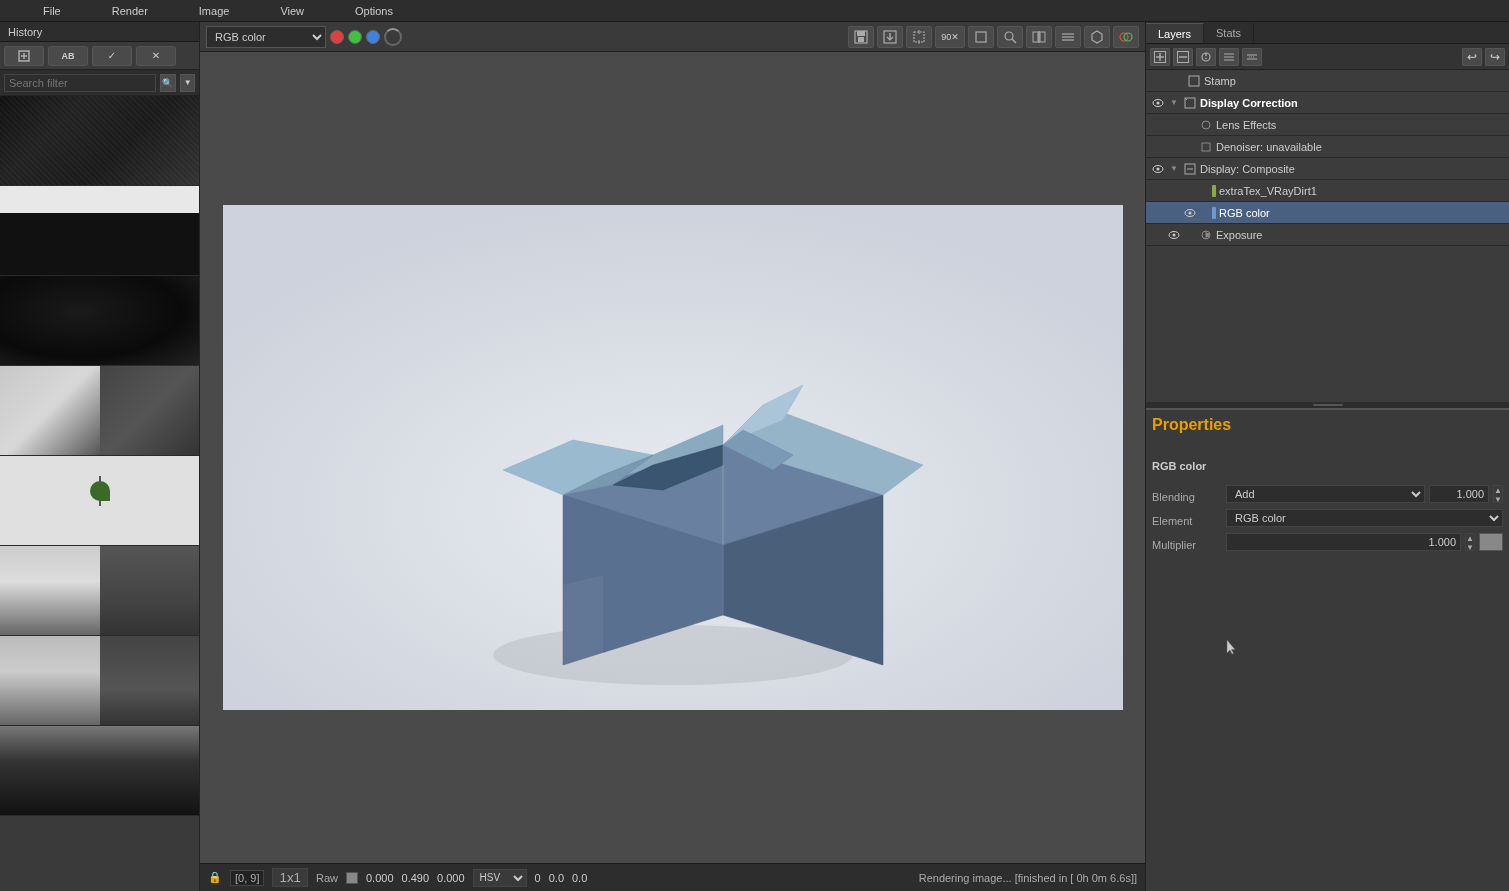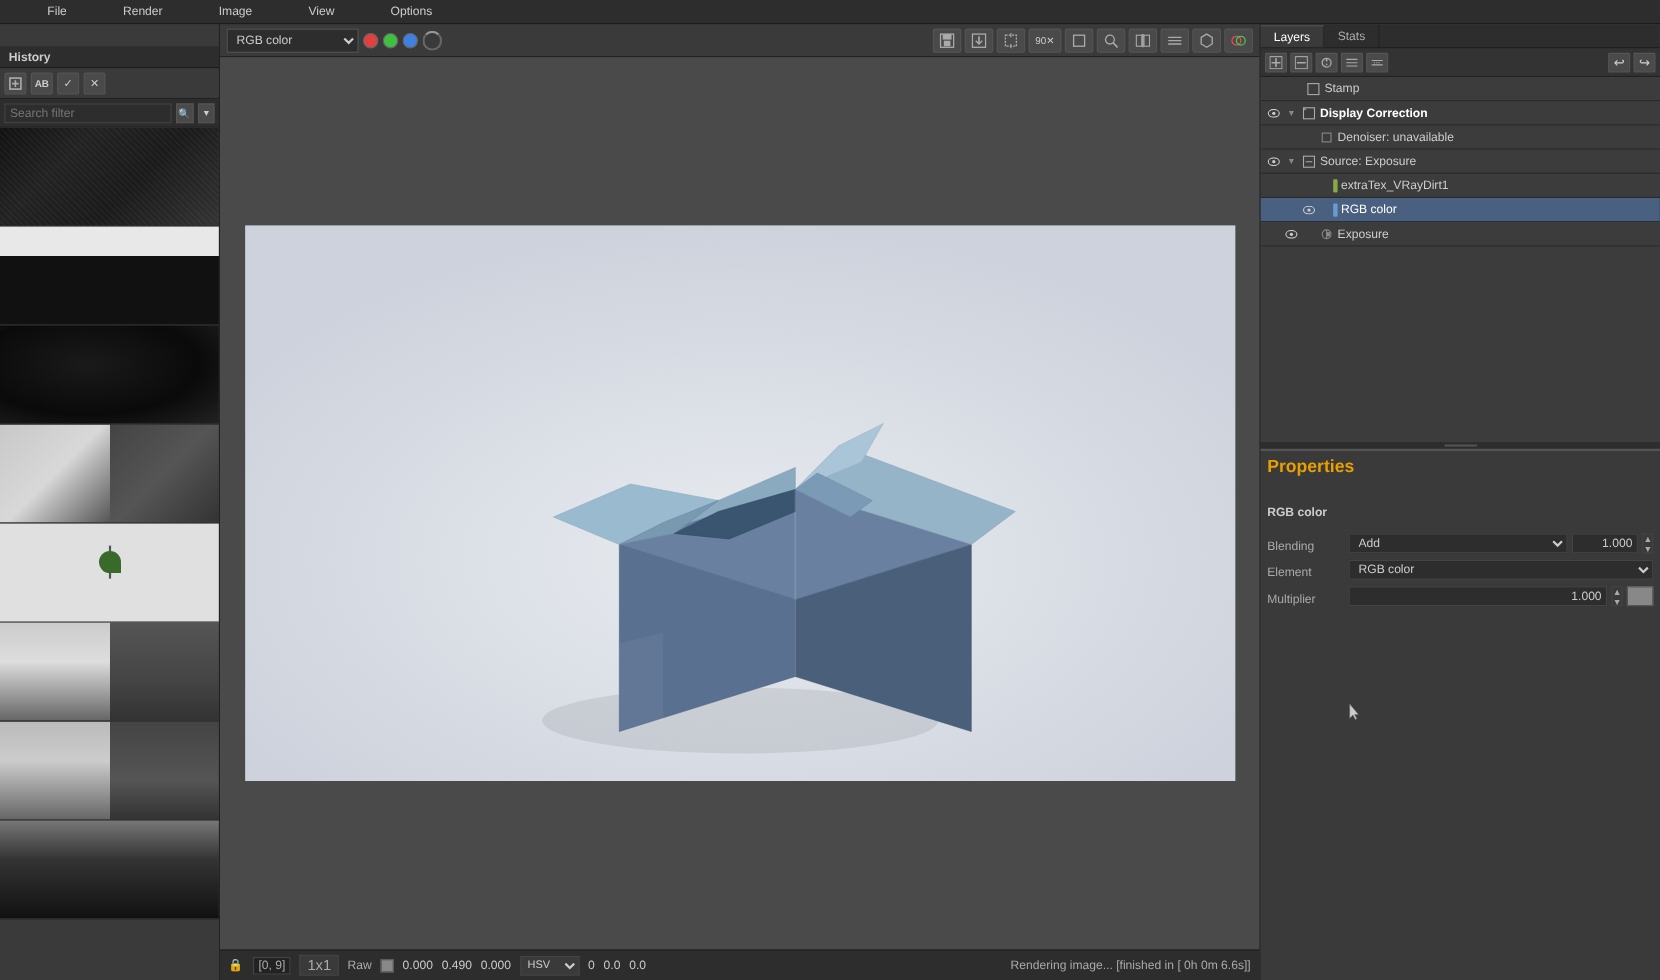--- a/index.html
+++ b/index.html
@@ -51,34 +51,33 @@
     }
     .panel-title {
       height: 20px;
       background: #2d2d2d;
       display: flex;
       align-items: center;
       padding: 0 8px;
       font-size: 11px;
       color: #ccc;
       border-bottom: 1px solid #1a1a1a;
-      font-weight: bold;
-      margin-top: 20px;
+      font-weight: normal;
     }
     .history-toolbar {
       height: 28px;
       background: #3a3a3a;
       display: flex;
       align-items: center;
       padding: 0 4px;
       gap: 4px;
       border-bottom: 1px solid #222;
     }
     .tool-btn {
-      width: 20px;
+      width: 40px;
       height: 20px;
       background: #4a4a4a;
       border: 1px solid #555;
       color: #ccc;
       font-size: 10px;
       display: flex;
       align-items: center;
       justify-content: center;
       cursor: pointer;
       border-radius: 2px;
@@ -849,20 +848,30 @@
         <div class="layer-expand">▼</div>
         <div class="layer-icon">
           <svg width="12" height="12" viewBox="0 0 12 12">
               <rect x="1" y="1" width="10" height="10" fill="none" stroke="#aaa" stroke-width="1"></rect>
               <line x1="1" y1="1" x2="3" y2="3" stroke="#aaa" stroke-width="1"></line>
             </svg>
         </div>
         <span class="layer-name" style="color:#fff;font-weight:bold;">Display Correction</span>
       </div>
 
+      <div class="layer-row layer-indent-1">
+        <div class="layer-eye"></div>
+        <div style="width:12px;flex-shrink:0;"></div>
+        <div class="layer-icon">
+          <svg width="10" height="10" viewBox="0 0 10 10">
+              <circle cx="5" cy="5" r="4" fill="none" stroke="#888" stroke-width="1"></circle>
+            </svg>
+        </div>
+        <span class="layer-name">Lens Effects</span>
+      </div>
 
       <div class="layer-row layer-indent-1">
         <div class="layer-eye"></div>
         <div style="width:12px;flex-shrink:0;"></div>
         <div class="layer-icon">
           <svg width="10" height="10" viewBox="0 0 10 10">
               <rect x="1" y="1" width="8" height="8" fill="none" stroke="#888" stroke-width="1"></rect>
             </svg>
         </div>
         <span class="layer-name">Denoiser: unavailable</span>
@@ -875,21 +884,21 @@
               <circle cx="6" cy="4" r="1.5" fill="#ccc"></circle>
             </svg>
         </div>
         <div class="layer-expand">▼</div>
         <div class="layer-icon">
           <svg width="12" height="12" viewBox="0 0 12 12">
               <rect x="1" y="1" width="10" height="10" fill="none" stroke="#aaa" stroke-width="1"></rect>
               <line x1="3" y1="6" x2="9" y2="6" stroke="#aaa" stroke-width="1"></line>
             </svg>
         </div>
-        <span class="layer-name">Source: Exposure</span>
+        <span class="layer-name">Display: Composite</span>
       </div>
 
       <div class="layer-row layer-indent-2">
         <div class="layer-eye"></div>
         <div style="width:12px;flex-shrink:0;"></div>
         <div class="layer-color-bar" style="background:#88aa44;"></div>
         <span class="layer-name">extraTex_VRayDirt1</span>
       </div>
 
       <div class="layer-row layer-indent-2 selected">

